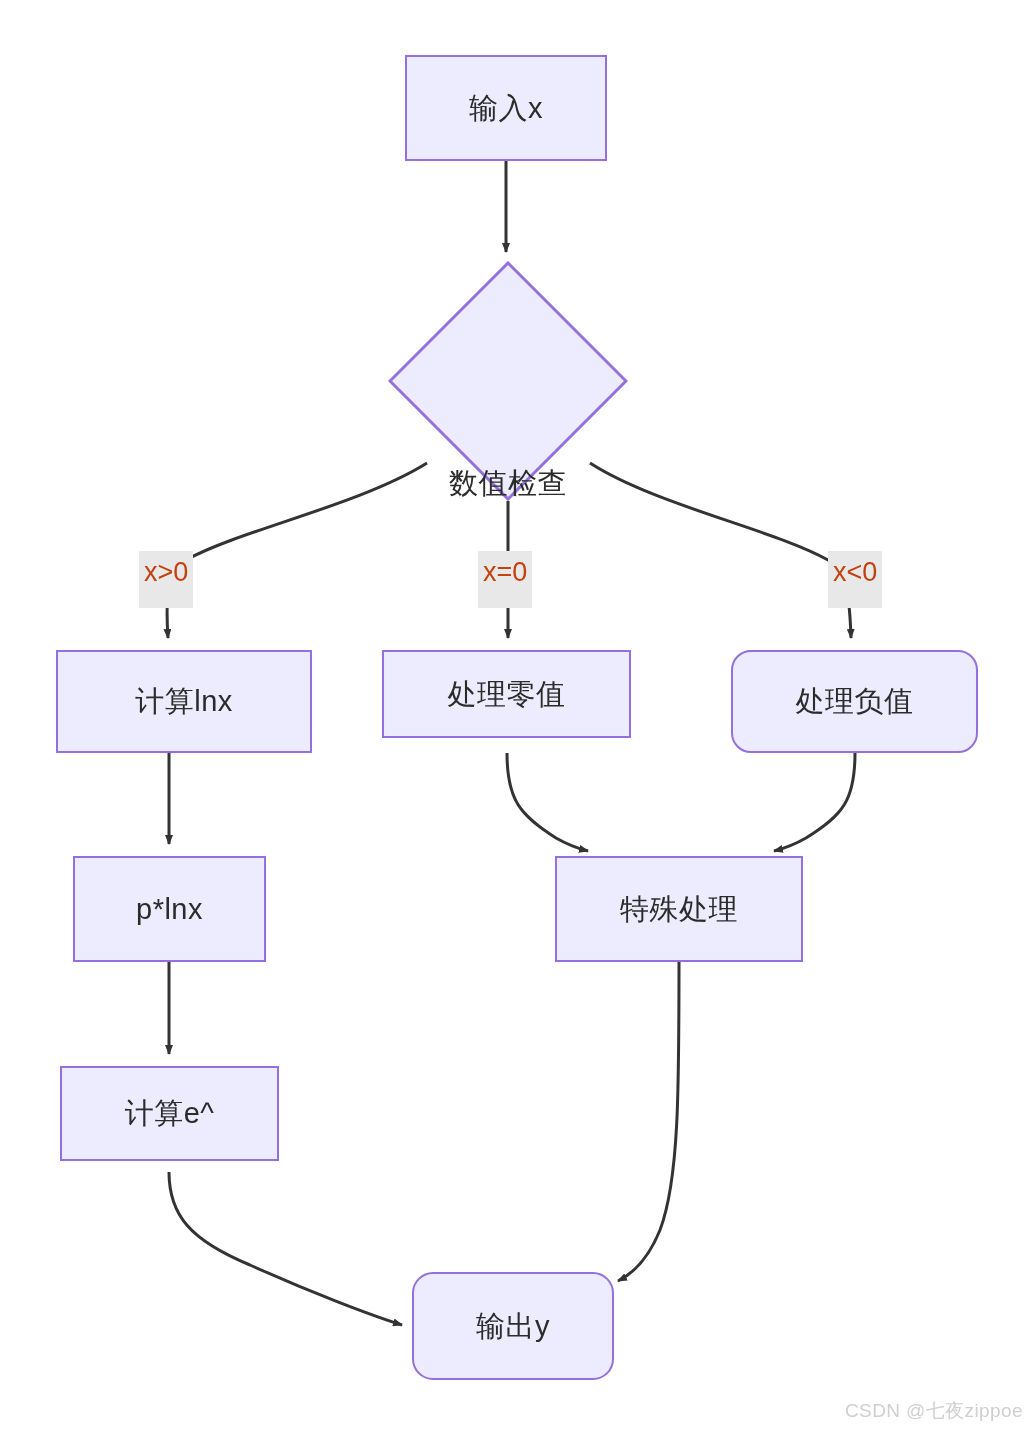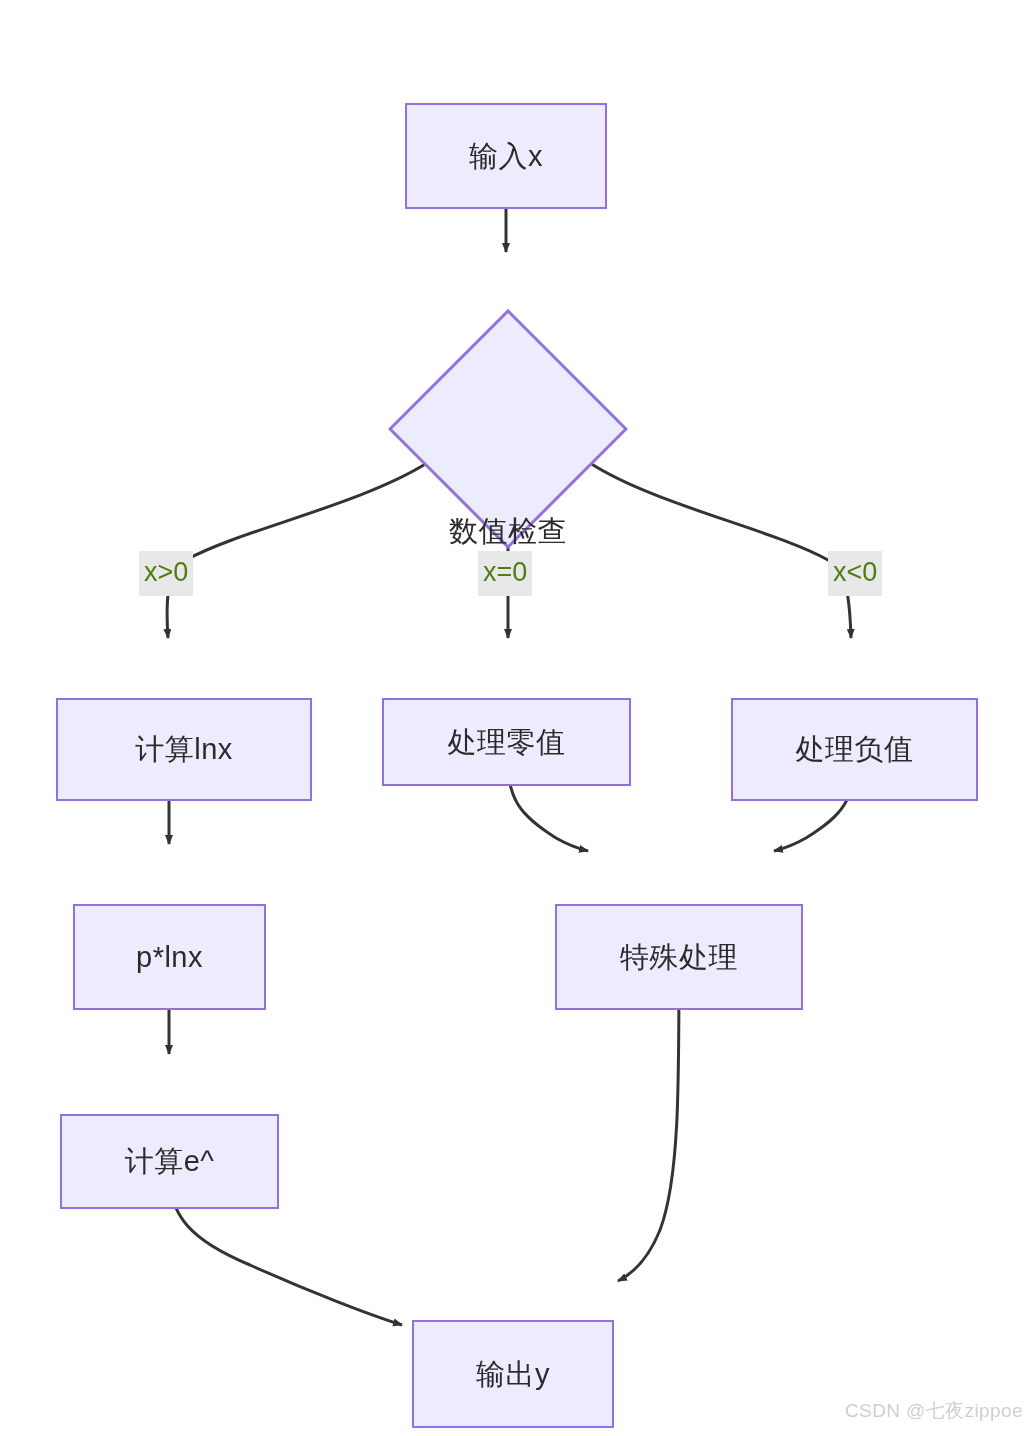--- a/index.html
+++ b/index.html
@@ -28,45 +28,44 @@
     border: 2px solid #9370db;
     display: flex;
     align-items: center;
     justify-content: center;
     color: #2b2b2b;
     font-size: 29px;
     letter-spacing: 0.5px;
     line-height: 1.2;
     white-space: nowrap;
     user-select: none;
-    margin-top: 48px;
   }
   .node.decision {
     border: none;
     background: transparent;
     align-items: flex-end;
   }
   .diamond-shape {
     position: absolute;
     left: 0;
     top: 0;
     width: 100%;
     height: 100%;
   }
   .diamond-label {
     position: relative;
     z-index: 2;
   }
   .edge-label {
     position: absolute;
     background: #e8e8e8;
-    color: #4d7c0f;
+    color: #c2410c;
     font-size: 27px;
     line-height: 1;
-    padding: 8px 5px 10px 5px;
+    padding: 8px 5px 22px 5px;
     white-space: nowrap;
     user-select: none;
   }
   .watermark {
     position: absolute;
     right: 12px;
     bottom: 12px;
     color: #cfcfcf;
     font-size: 19px;
     letter-spacing: 0.4px;
@@ -116,37 +115,37 @@
 </div>
 
 <div class="node" style="left:56px; top:650px; width:256px; height:103px;">
   <span>计算lnx</span>
 </div>
 
 <div class="node" style="left:382px; top:650px; width:249px; height:88px;">
   <span>处理零值</span>
 </div>
 
-<div class="node" style="left:731px; top:650px; width:247px; height:103px;">
+<div class="node" style="left:731px; top:650px; width:247px; height:103px;border-radius:20px;">
   <span>处理负值</span>
 </div>
 
 <div class="node" style="left:73px; top:856px; width:193px; height:106px;">
   <span>p*lnx</span>
 </div>
 
 <div class="node" style="left:555px; top:856px; width:248px; height:106px;">
   <span>特殊处理</span>
 </div>
 
 <div class="node" style="left:60px; top:1066px; width:219px; height:95px;">
   <span>计算e^</span>
 </div>
 
-<div class="node" style="left:412px; top:1272px; width:202px; height:108px;">
+<div class="node" style="left:412px; top:1272px; width:202px; height:108px;border-radius:21px;">
   <span>输出y</span>
 </div>
 
 <div class="edge-label" style="left:139px; top:551px;">x&gt;0</div>
 
 <div class="edge-label" style="left:478px; top:551px;">x=0</div>
 
 <div class="edge-label" style="left:828px; top:551px;">x&lt;0</div>
 
 <div class="watermark">CSDN @七夜zippoe</div>

